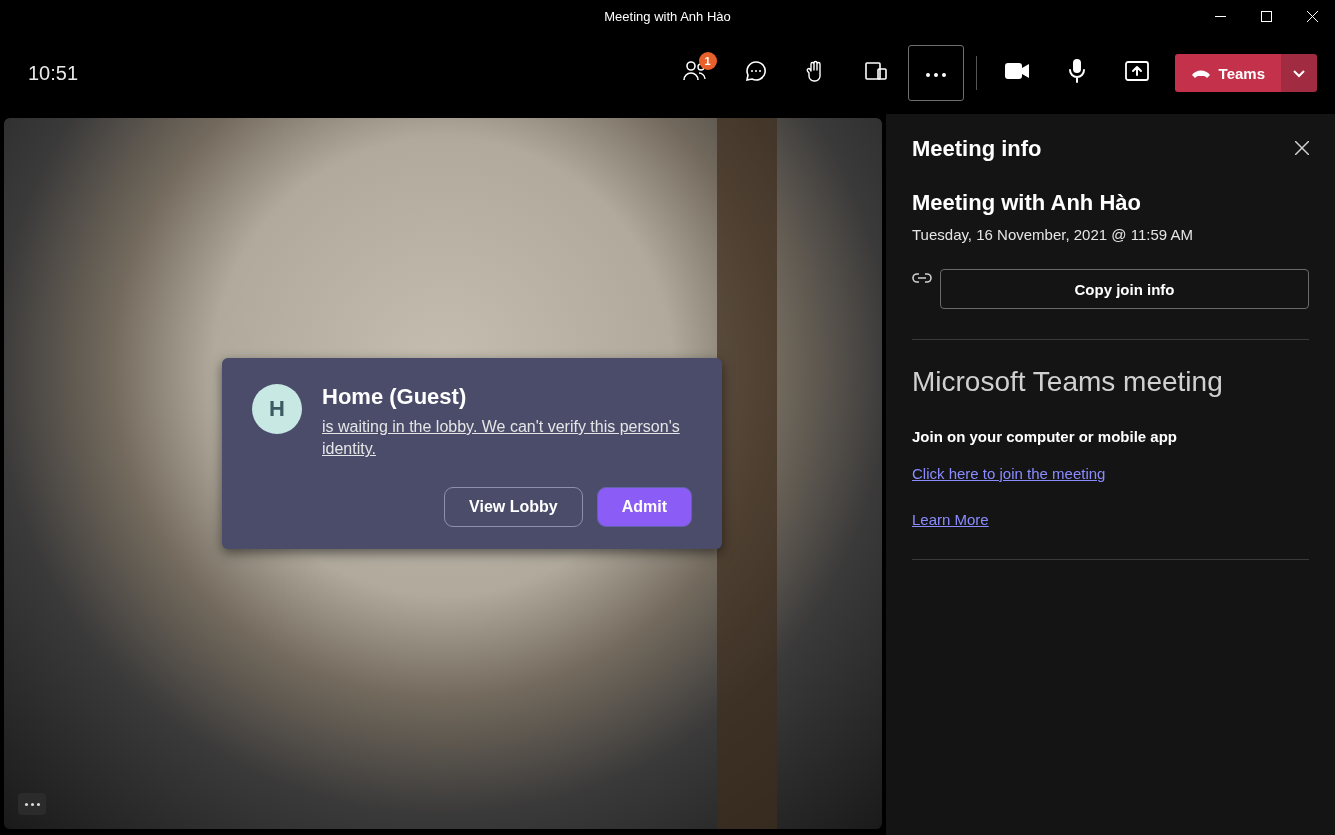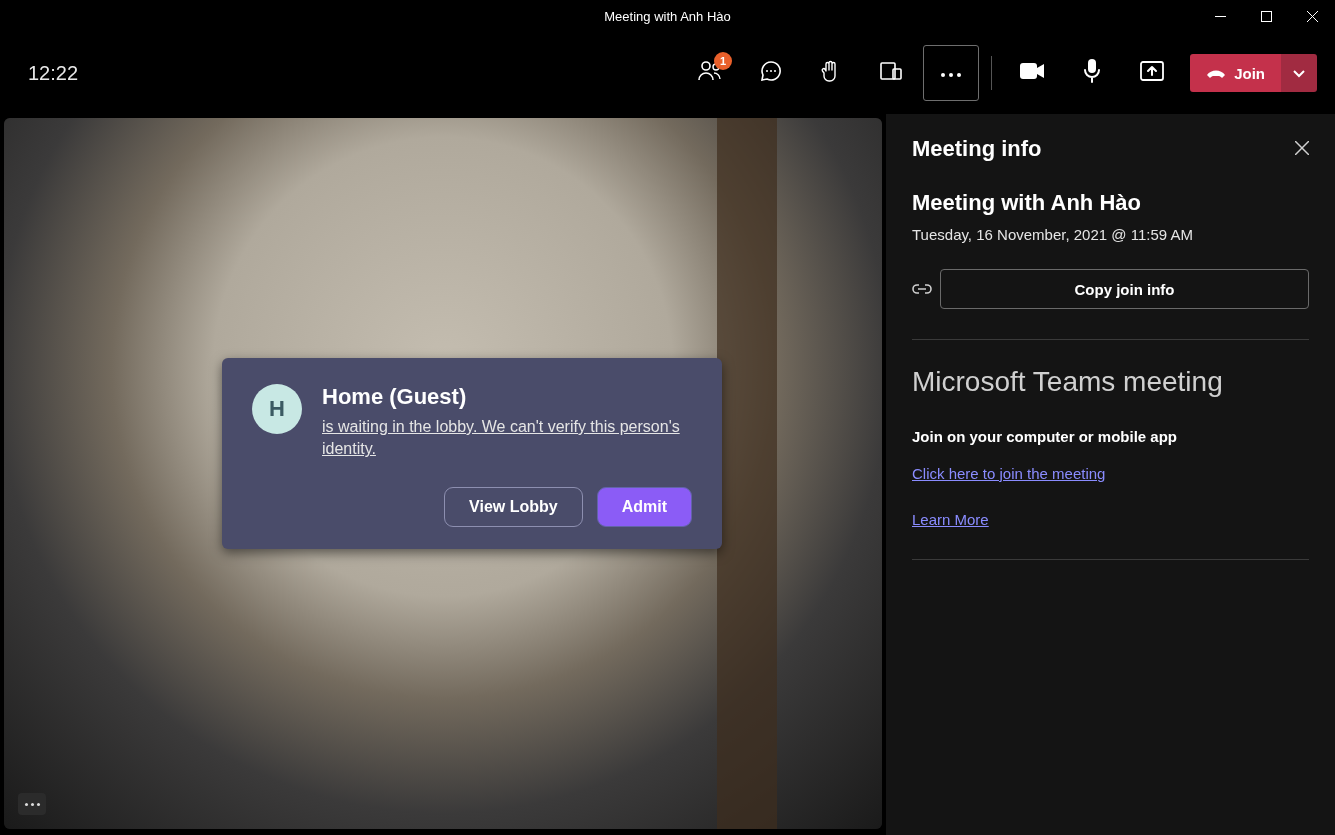--- a/index.html
+++ b/index.html
@@ -37,21 +37,21 @@
   .lobby-actions { display: flex; justify-content: flex-end; gap: 14px; margin-top: 26px; }
   .btn { border: 1px solid #8d8fb0; background: transparent; color: #fff; padding: 10px 24px; font-size: 16px; border-radius: 9px; font-weight: 600; cursor: pointer; }
   .btn.primary { background: #8b5cf6; border-color: #6264a7; }
 
   .side-panel { width: 449px; background: #141414; padding: 22px 26px; overflow: auto; }
   .panel-head { display:flex; align-items:center; justify-content:space-between; margin-bottom: 28px; }
   .panel-head h2 { font-size: 22px; font-weight: 700; }
   .close-x { font-size: 18px; color: #d0d0d0; }
   .mtg-title { font-size: 22px; font-weight: 600; margin-bottom: 10px; }
   .mtg-date { font-size: 15px; color: #e5e5e5; margin-bottom: 26px; }
-  .copy-row { display:flex; align-items:center; gap: 8px; margin-bottom: 30px; }
+  .copy-row { display:flex; align-items:flex-start; gap: 8px; margin-bottom: 30px; }
   .copy-row .link-icon { width: 20px; }
   .copy-btn { flex:1; border:1px solid #6a6a6a; background: transparent; color:#fff; height:40px; border-radius:4px; font-size:15px; font-weight:600; }
   .hr { border: none; border-top: 1px solid #3a3a3a; margin: 0 0 26px 0; }
   .ms-title { font-size: 28px; color: #d0d0d0; font-weight: 400; margin-bottom: 30px; }
   .join-label { font-size: 15px; font-weight: 700; margin-bottom: 20px; }
   .link { color: #8a8cff; text-decoration: underline; font-size: 15px; display: inline-block; }
   .learn { margin-top: 28px; }
 </style>
 </head>
 <body>
@@ -72,21 +72,21 @@
     <div class="win-btn">
       <svg width="11" height="11">
           <line x1="0" y1="0" x2="11" y2="11" stroke="#fff"></line>
           <line x1="11" y1="0" x2="0" y2="11" stroke="#fff"></line>
         </svg>
     </div>
   </div>
 </div>
 
 <div class="toolbar">
-  <div class="time">12:22</div>
+  <div class="time">10:51</div>
   <div class="spacer"></div>
 
   <div class="tool-btn">
     <span>
       <svg width="26" height="22" viewBox="0 0 26 22">
           <circle cx="8" cy="6" r="4" fill="none" stroke="#fff" stroke-width="1.6"></circle>
           <path d="M1 20c0-4 3.2-7 7-7s7 3 7 7" fill="none" stroke="#fff" stroke-width="1.6"></path>
           <circle cx="18" cy="7" r="3" fill="none" stroke="#fff" stroke-width="1.4"></circle>
           <path d="M16 13c3 0 6 2.5 6 6" fill="none" stroke="#fff" stroke-width="1.4"></path>
         </svg>
@@ -161,21 +161,21 @@
     </span>
   </div>
 
   <div class="leave-group">
     <div class="leave-btn">
       <span>
         <svg width="20" height="12" viewBox="0 0 20 12">
             <path d="M1 8c4-6 14-6 18 0l-3 3c-1-1-2-2-3-2H7c-1 0-2 1-3 2z" fill="#fff"></path>
           </svg>
       </span>
-      <span>Join</span>
+      <span>Teams</span>
     </div>
     <div class="leave-caret">
       <span>
         <svg width="12" height="8" viewBox="0 0 12 8">
             <path d="M1 1l5 5 5-5" fill="none" stroke="#fff" stroke-width="2"></path>
           </svg>
       </span>
     </div>
   </div>
 </div>

